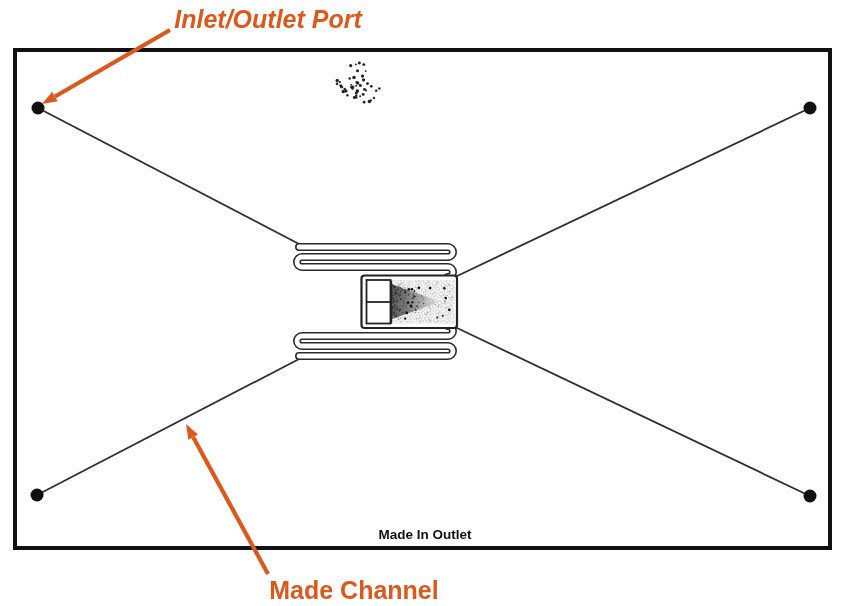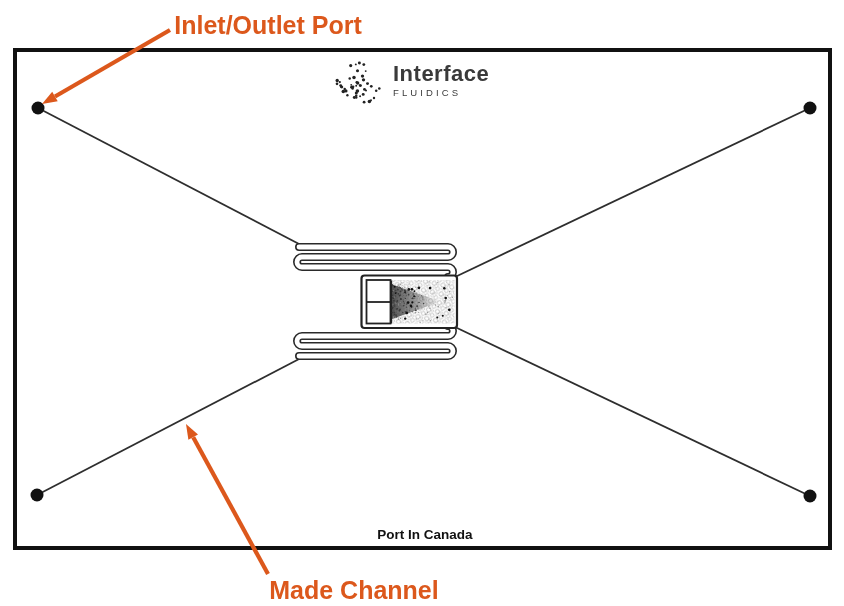--- a/index.html
+++ b/index.html
@@ -5,21 +5,21 @@
   html,body{margin:0;padding:0;background:#ffffff;}
   .stage{
     position:relative;width:844px;height:606px;background:#fff;
     font-family:"Liberation Sans",sans-serif;overflow:hidden;
   }
   .stage svg{position:absolute;left:0;top:0;}
   .annot{
     position:absolute;font-weight:bold;color:var(--accent,#DC581C);
     font-size:25px;line-height:29px;text-align:center;white-space:nowrap;
   }
-  #inlet-label{left:78px;top:11px;width:380px;}
+  #inlet-label{left:78px;top:5px;width:380px;font-style:italic;}
   #fluid-label{left:164px;top:576px;width:380px;}
   .logo{position:absolute;left:393px;top:62px;color:var(--logo_text,#3A3A3A);}
   .logo-name{font-weight:bold;font-size:22px;line-height:24px;letter-spacing:.5px;}
   .logo-sub{font-size:9.5px;letter-spacing:3.1px;margin-top:1px;}
   #made-in{
     position:absolute;left:325px;top:527px;width:200px;text-align:center;
     font-weight:bold;font-size:13.5px;color:var(--ink,#111);
   }
   .chan-outer{fill:none;stroke:#2a2a2a;stroke-width:8;stroke-linecap:round;}
   .chan-inner{fill:none;stroke:#ffffff;stroke-width:4.8;stroke-linecap:round;}
@@ -319,19 +319,15 @@
     </g>
     <g>
       <line class="accent-line" x1="268" y1="574" x2="193.2" y2="437.2"></line>
       <polygon class="accent-head" points="186,424 198,434.5 188.4,439.8"></polygon>
     </g>
   </svg>
 
   <div id="inlet-label" class="annot">Inlet/Outlet Port</div>
   <div id="fluid-label" class="annot">Made Channel</div>
 
-  <div class="logo">
-    <div class="logo-name">Interface</div>
-    <div class="logo-sub">FLUIDICS</div>
-  </div>
-
-  <div id="made-in">Port In Canada</div>
+
+  <div id="made-in">Made In Outlet</div>
 </div>
 
 </body></html>

